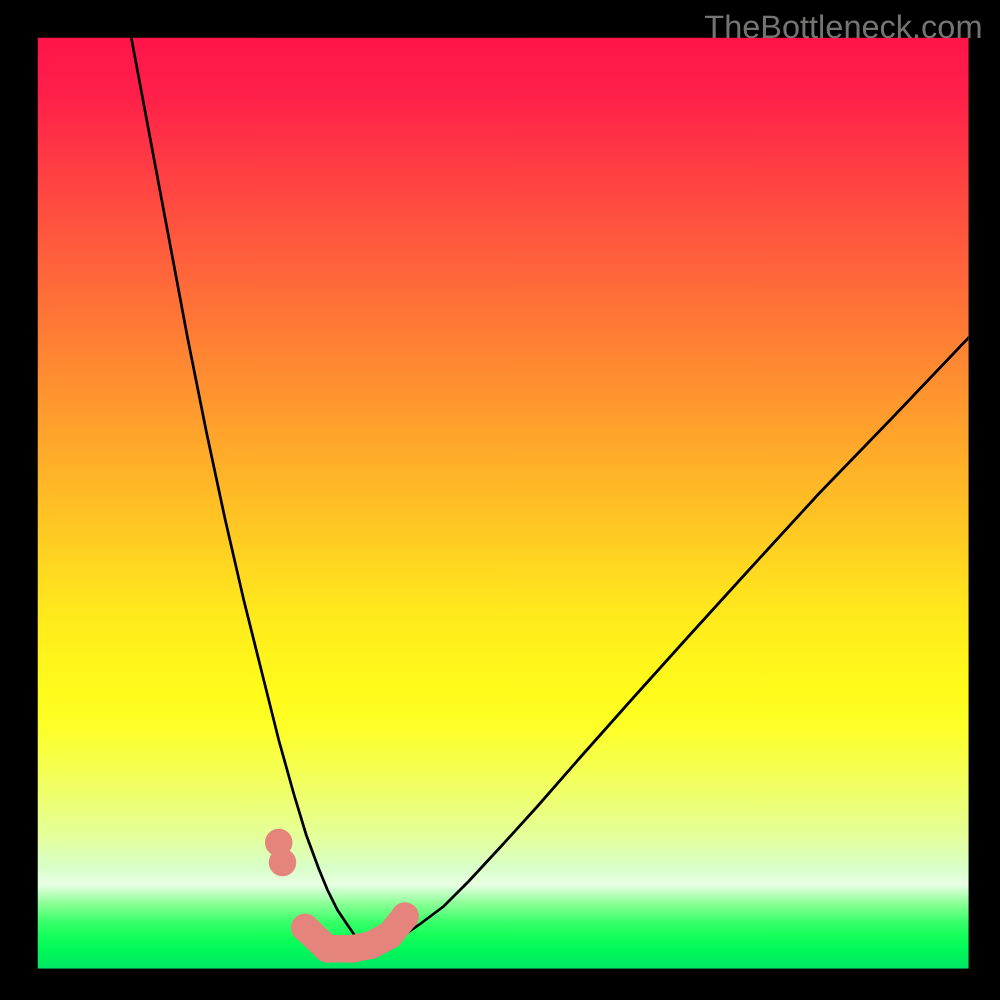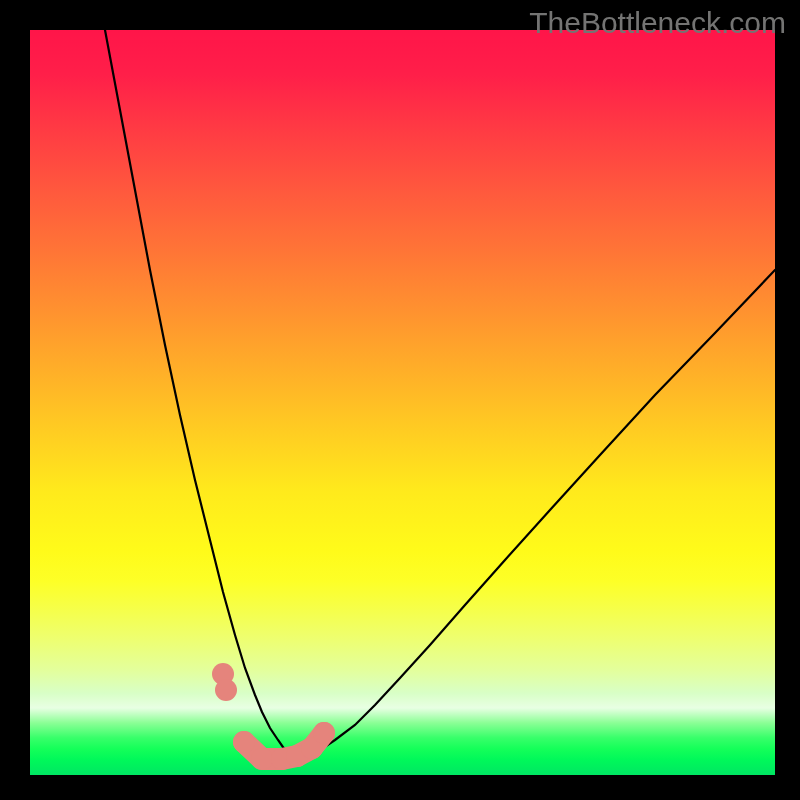--- a/index.html
+++ b/index.html
@@ -9,21 +9,21 @@
     background: #000;
     position: relative;
     font-family: Arial, sans-serif;
     overflow: hidden;
   }
   .watermark {
     position: absolute;
     top: 6px;
     right: 14px;
     color: #747473;
-    font-size: 30px;
+    font-size: 26px;
     font-weight: 500;
     z-index: 10;
   }
   .plot-area {
     position: absolute;
     left: 30px;
     top: 30px;
     width: 745px;
     height: 745px;
     overflow: hidden;

